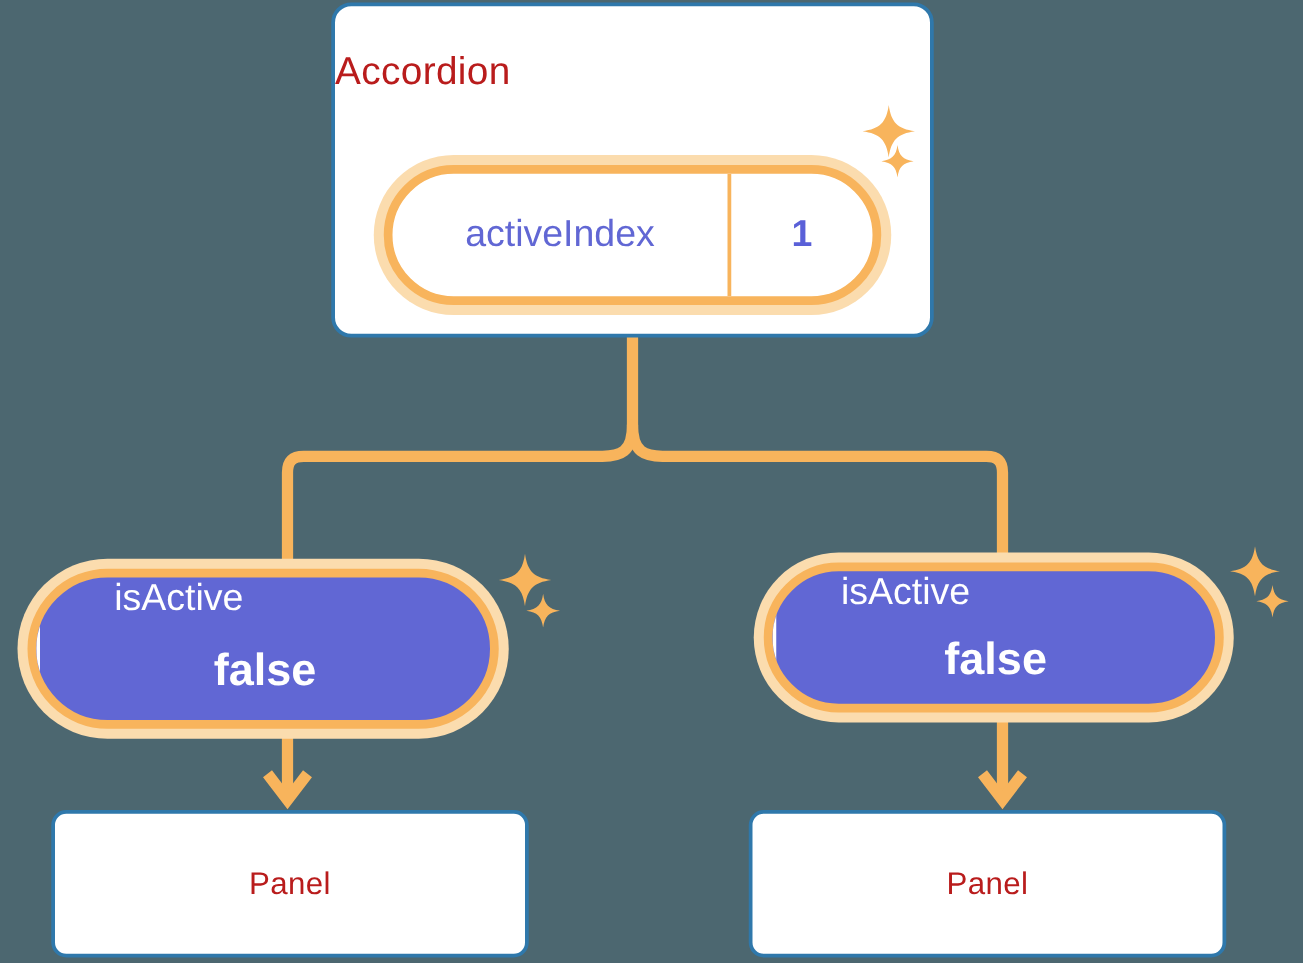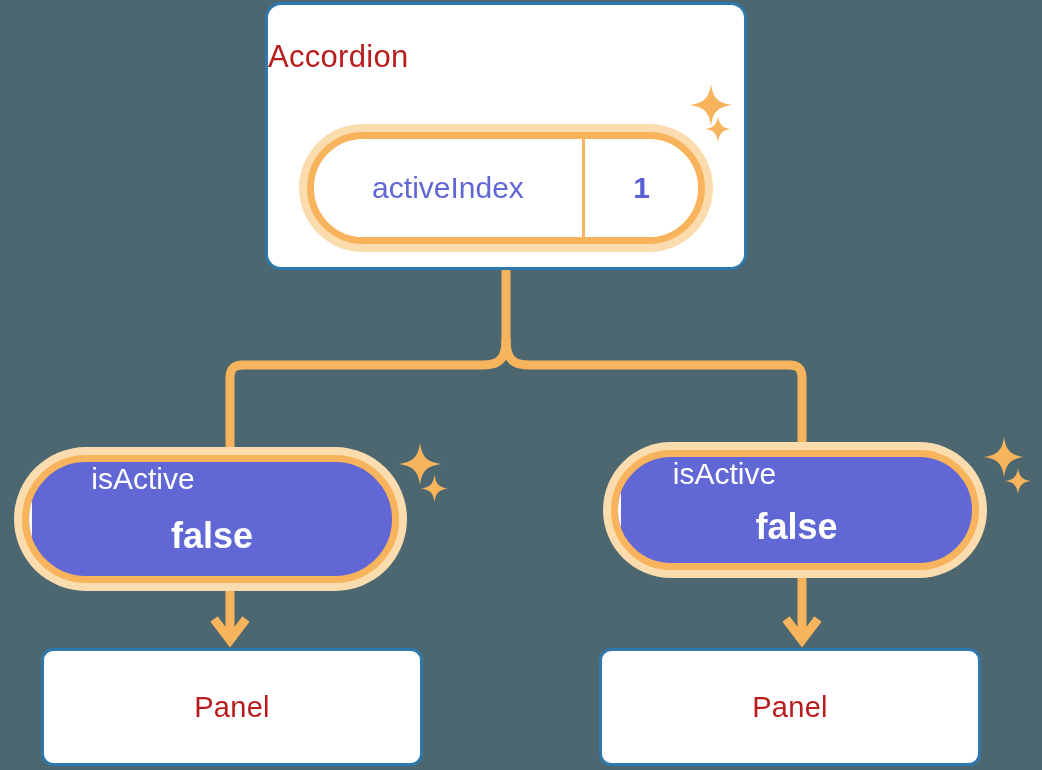--- a/index.html
+++ b/index.html
@@ -59,21 +59,21 @@
     top: 648px;
     width: 382px;
     height: 118px;
     border-radius: 12px;
     display: flex;
     align-items: center;
     justify-content: center;
   }
   #panel-card-left  { left: 41px; }
   #panel-card-right { left: 599px; }
-  .panel-card .card-title { font-size: 29px; margin: 0; }
+  .panel-card .card-title { font-size: 25px; margin: 0; }
 
   
   .pill-wrap {
     position: absolute;
     z-index: 3;
   }
   .pill {
     position: relative;
     display: flex;
     align-items: stretch;

